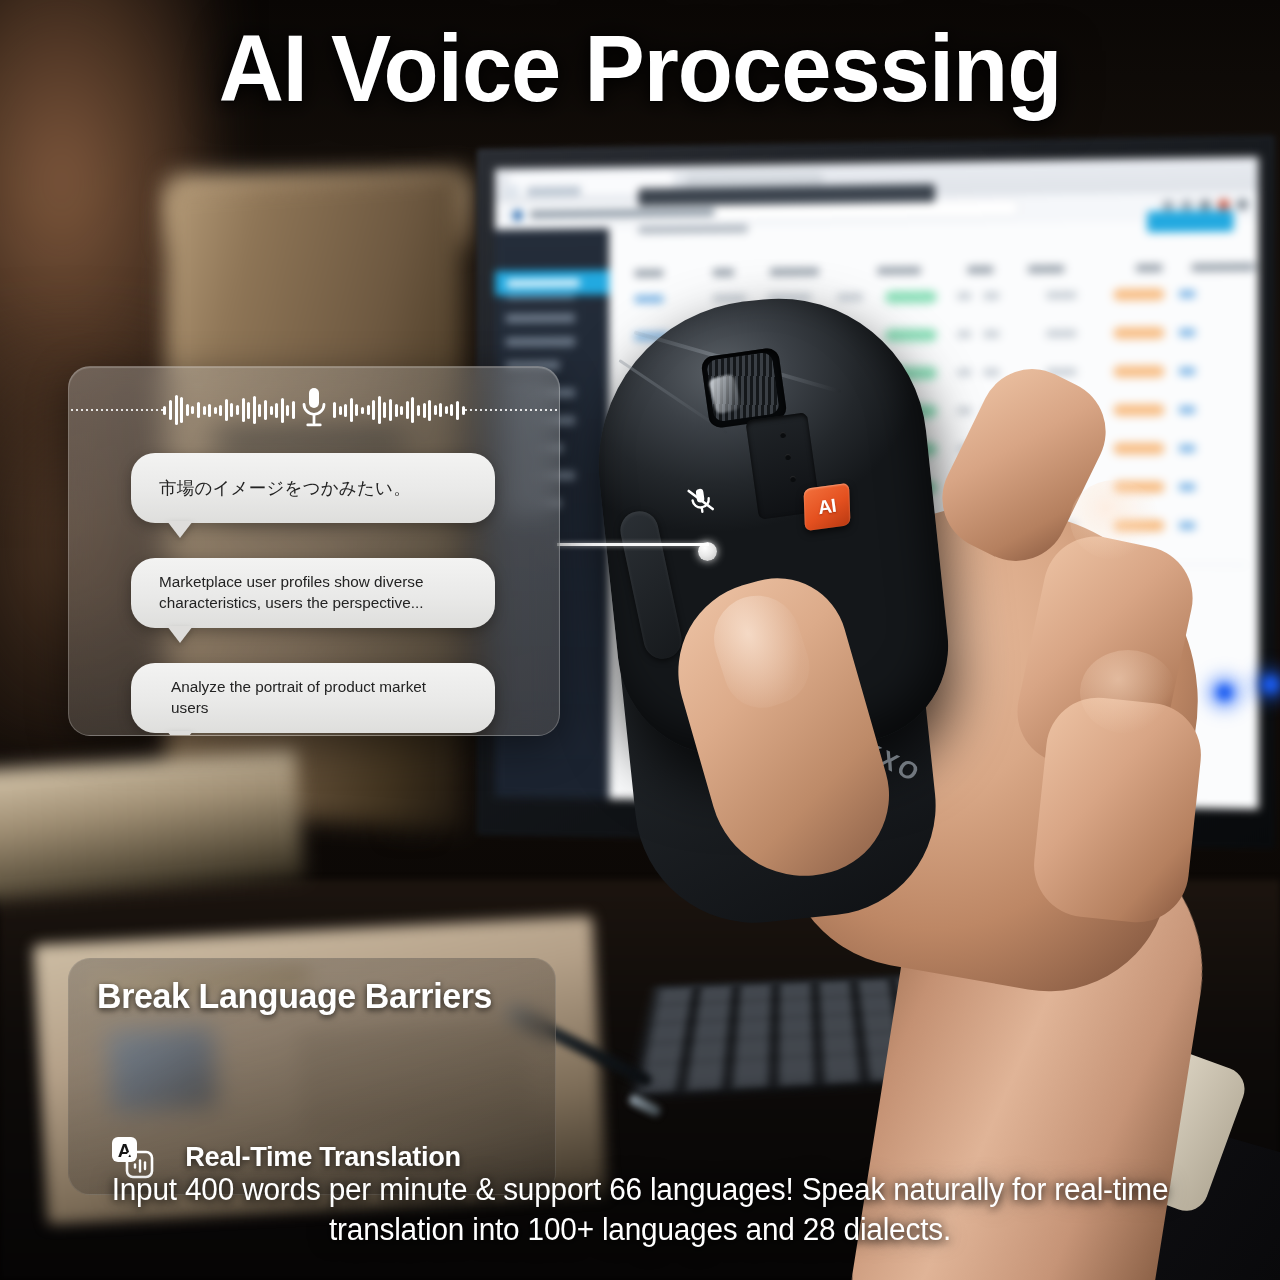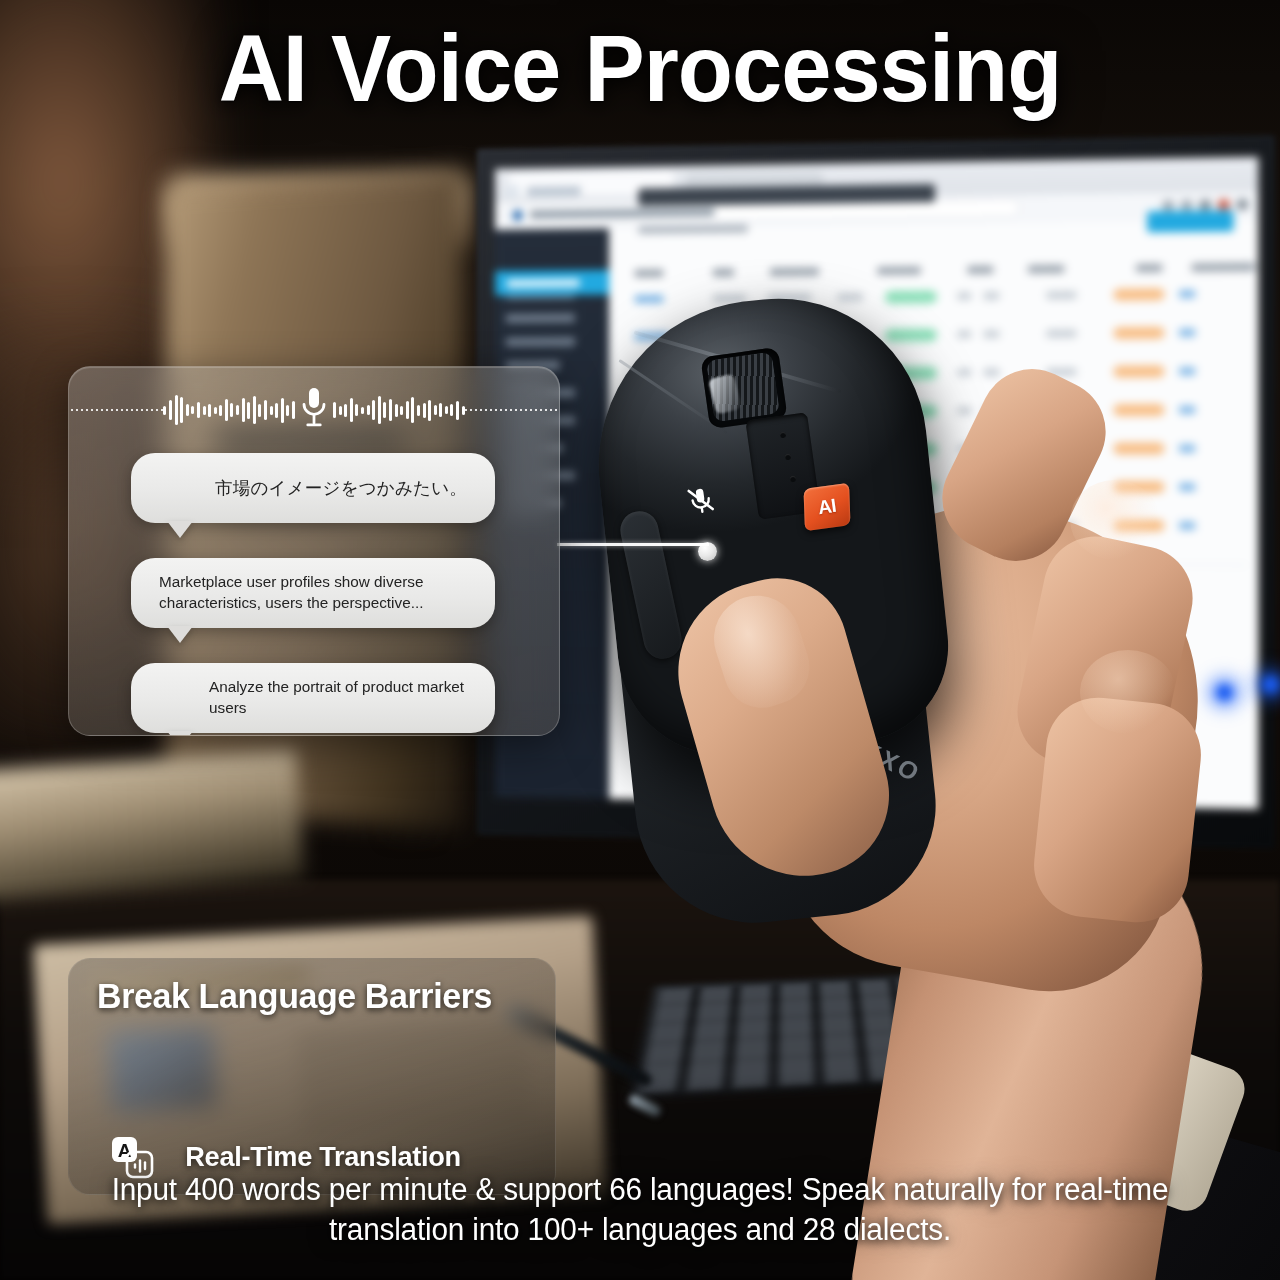--- a/index.html
+++ b/index.html
@@ -376,37 +376,36 @@
   .bars i { display:block; width:3px; background:#fff; border-radius:1.5px; }
   .mic-big { margin:0 4px; }
 
   .bubble {
     position:absolute;
     background:linear-gradient(180deg, #f3f3f2 0%, #e9e9e8 55%, #dededc 100%);
     border-radius:24px;
     box-shadow:0 4px 14px rgba(0,0,0,0.30);
     color:#232323;
     font-family:"Liberation Sans", sans-serif;
-    justify-content:flex-end;
   }
   .bubble .tail {
     position:absolute; left:36px; bottom:-15px;
     width:0; height:0;
     border-left:13px solid transparent;
     border-right:13px solid transparent;
     border-top:17px solid #dedddb;
     filter:drop-shadow(0 3px 3px rgba(0,0,0,0.2));
   }
   .bubble .txt { padding:0 28px; }
   #bubble1 { left:62px; top:86px; width:364px; height:70px; display:flex; align-items:center; }
   #bubble1 .txt { font-size:17.5px; letter-spacing:0.2px; }
   #bubble2 { left:62px; top:191px; width:364px; height:70px; display:flex; align-items:center; }
   #bubble2 .txt { font-size:15.3px; line-height:1.35; }
   #bubble3 { left:62px; top:296px; width:364px; height:70px; display:flex; align-items:center; }
-  #bubble3 .txt { font-size:15.3px; line-height:1.35; padding-left:40px;margin-left:38px; }
+  #bubble3 .txt { font-size:15.3px; line-height:1.35; padding-left:40px; }
 
   
   .feature {
     position:absolute; left:68px; top:958px; width:488px; height:237px;
     background:linear-gradient(160deg, rgba(90,84,78,0.40) 0%, rgba(64,58,52,0.36) 55%, rgba(42,38,34,0.40) 100%);
     border-radius:22px;
     backdrop-filter:blur(9px);
     -webkit-backdrop-filter:blur(9px);
     border:1px solid rgba(255,255,255,0.09);
     z-index:30;

